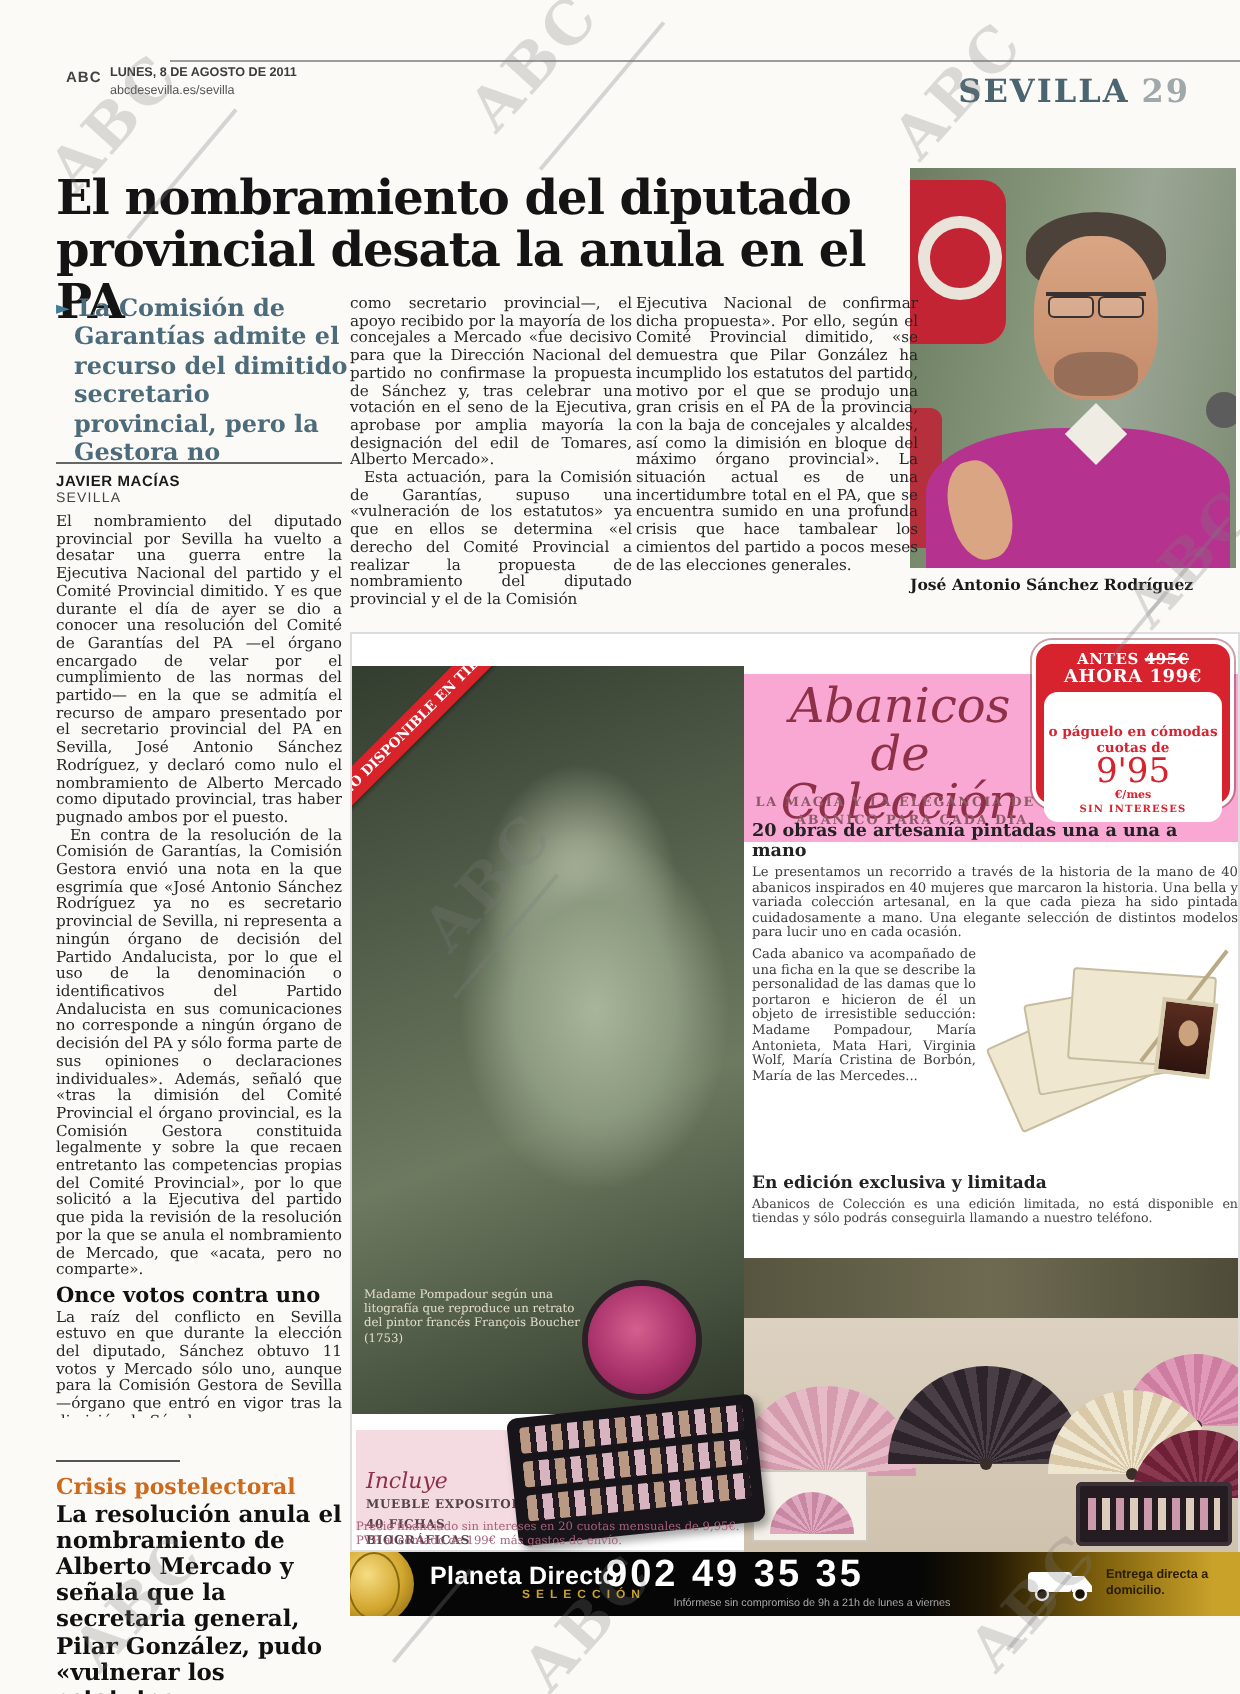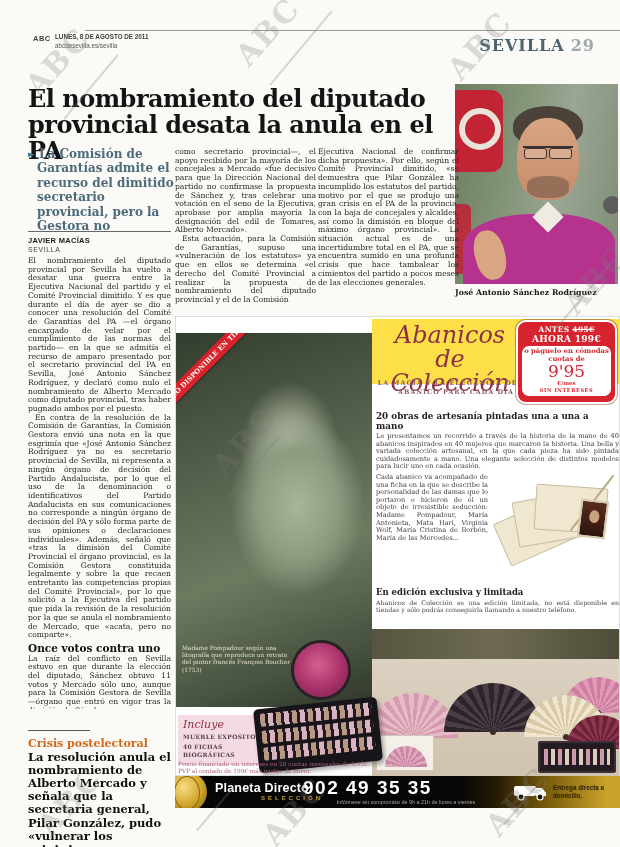--- a/index.html
+++ b/index.html
@@ -51,32 +51,32 @@
   .ph-hand{left:20px;top:146px;width:30px;height:50px;background:#d9a583;border-radius:45%;transform:rotate(-14deg)}
   .ph-mic{left:148px;top:112px;width:18px;height:18px;background:#5c5c5c;border-radius:50%}
   .ph-caption{left:455px;top:288px;width:163px;font-size:7.8px;font-weight:bold;color:#1a1a1a}
   
   .hl-rule{left:28px;top:730px;width:62px;height:1px;background:#555}
   .hl-kicker{left:28px;top:737px;font-size:11px;font-weight:bold;color:#cf6a1c}
   .hl-text{left:28px;top:751px;width:150px;font-size:11.5px;font-weight:bold;line-height:1.14;color:#101010}
   
   .ad{left:175px;top:316px;width:445px;height:460px;background:#fff;border:1px solid #ddd}
   .ad .abs{position:absolute}
-  .ad-pink{left:196px;top:2px;width:247px;height:65px;background:#fde047}
+  .ad-pink{left:196px;top:20px;width:247px;height:84px;background:#f9a8d4}
   .ad-title{left:2px;top:4px;width:152px;text-align:center;font-style:italic;color:#8e3148;line-height:1.0}
   .ad-title .t1{font-size:24px}
   .ad-title .t2{font-size:24px}
   .ad-tag{left:0px;top:60px;width:168px;text-align:center;font-size:6.4px;font-weight:bold;
           letter-spacing:1px;color:#8c5a64;line-height:1.45}
   .badge{left:340px;top:3px;width:101px;height:84px;background:#d6232e;border:2px solid #fff;
          border-radius:10px;box-shadow:0 0 0 1px rgba(120,20,30,.4);text-align:center;padding-top:3px}
   .badge .l1{font-size:7.5px;font-weight:bold;color:#fff;letter-spacing:.3px}
   .badge .l1 .strike{text-decoration:line-through}
   .badge .l2{font-size:9px;font-weight:bold;color:#fff;letter-spacing:.3px}
-  .badge .inner{margin:2px 4px 0;background:#fff;border-radius:7px;color:#d6232e;padding:2px 1px 3px}
+  .badge .inner{margin:2px 4px 0;background:#fff;border-radius:7px;color:#d6232e;padding:17px 1px 3px}
   .badge .intro{font-size:6.8px;font-weight:bold;line-height:1.12}
   .badge .big{font-size:17px;font-weight:normal;line-height:1.0}
   .badge .unit{font-size:5.5px;font-weight:bold}
   .badge .note{font-size:5px;font-weight:bold;letter-spacing:.6px;margin-top:1px}
   
   .painting{left:0px;top:16px;width:196px;height:374px;overflow:hidden;
      background:
        radial-gradient(90px 120px at 62% 46%, #a9b59a 0%, #8c9a80 45%, rgba(140,154,128,0) 75%),
        radial-gradient(70px 90px at 58% 30%, #c6cdb4 0%, rgba(198,205,180,0) 70%),
        linear-gradient(160deg,#333d2f 0%,#55614c 35%,#6d7a60 60%,#47523f 85%,#2e3629 100%)}
@@ -121,21 +121,21 @@
   .fan5{left:194px;top:86px;width:68px;height:34px;
         background:repeating-conic-gradient(from -90deg at 50% 100%, #6e2136 0 8deg, #8a3850 8deg 16deg)}
   .wbox{position:absolute;left:4px;top:106px;width:58px;height:36px;background:#f4f0e8;border:1px solid #cfc8bc}
   .wbox .mini{position:absolute;left:8px;top:10px;width:42px;height:21px;border-radius:999px 999px 0 0;
         background:repeating-conic-gradient(from -90deg at 50% 100%, #e0a8be 0 10deg, #c888a4 10deg 20deg)}
   .dbox{position:absolute;left:166px;top:112px;width:78px;height:32px;background:#241c20;border-radius:3px;
         box-shadow:inset 0 0 0 2px #3a3036}
   .dbox i{position:absolute;left:6px;top:8px;width:66px;height:16px;
         background:repeating-linear-gradient(90deg,#c9a 0 4px,#241c20 4px 7px,#dcb 7px 11px,#241c20 11px 14px)}
   
-  .incluye{left:2px;top:398px;width:94px;height:50px;background:#f4dbe1;padding:3px 5px}
+  .incluye{left:2px;top:398px;width:94px;height:50px;background:#f4dbe1;padding:19px 5px}
   .inc-t{font-style:italic;font-size:11px;color:#8e3148}
   .inc-l{font-size:6px;font-weight:bold;color:#53424a;letter-spacing:.3px;margin-top:2px;line-height:1.3}
   .case{left:80px;top:386px;width:124px;height:64px;transform:rotate(-6deg);background:#17141a;
         border-radius:5px;box-shadow:2px 3px 4px rgba(0,0,0,.35);z-index:5;padding:5px 6px}
   .case .shelf{height:13px;margin-bottom:4px;border-radius:2px;
         background:repeating-linear-gradient(90deg,#b99884 0 5px,#221a20 5px 8px,#d8b4c0 8px 13px,#221a20 13px 16px)}
   .fineprint{left:2px;top:444px;width:196px;font-size:5.8px;line-height:1.18;color:#a8607a;z-index:6}
   
   .bar{left:175px;top:776px;width:445px;height:32px;overflow:hidden;
        background:linear-gradient(90deg,#060606 0%,#060606 64%,#241a04 72%,#7c5e0c 84%,#c9a22a 97%)}

